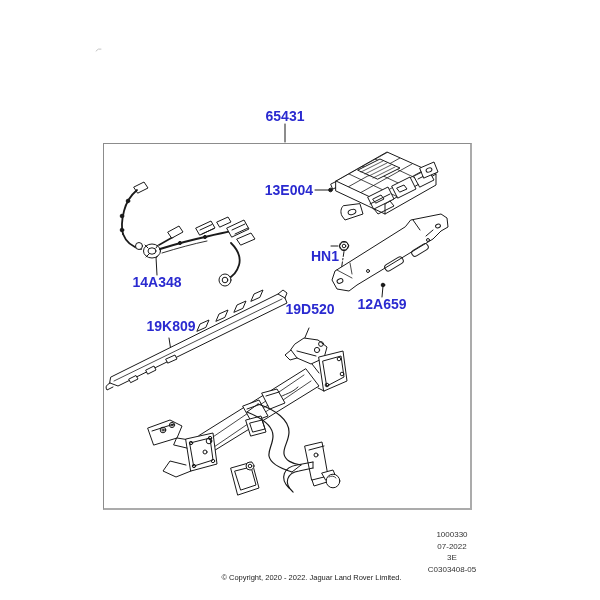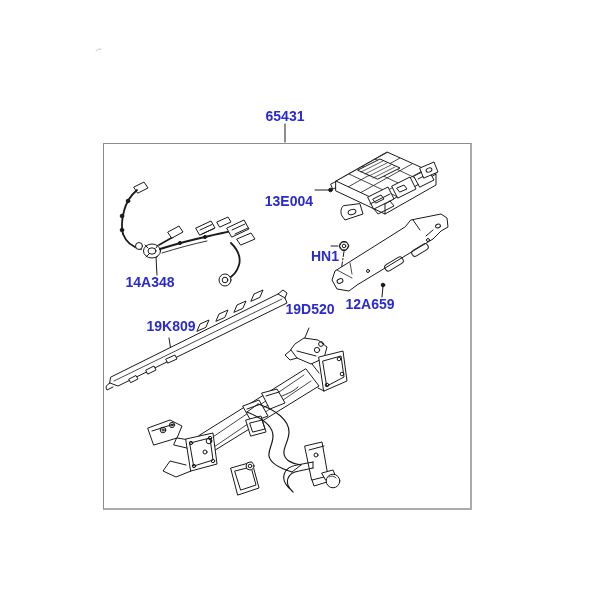--- a/index.html
+++ b/index.html
@@ -20,21 +20,21 @@
   
   svg.art{position:absolute;left:0;top:0;width:600px;height:600px;pointer-events:none;}
   
   .callout{
     position:absolute;
     color:#2a2ad0;
     font-size:14px;font-weight:bold;line-height:10px;
     white-space:nowrap;cursor:pointer;
   }
   .c-center{transform:translateX(-50%);}
-  .c-right{transform:translateX(-100%);margin-top:11px;}
+  .c-right{transform:translateX(-100%);}
   
   .ref-block{
     position:absolute;left:400px;top:529px;width:104px;
     text-align:center;color:#333;font-size:8px;line-height:11.5px;
   }
   .copyright{
     position:absolute;left:23px;right:0;top:573px;
     text-align:center;color:#222;font-size:7.5px;line-height:10px;
   }
 </style>
@@ -44,23 +44,23 @@
 <div id="stage">
 
   <div class="parts-box"></div>
 
   <div class="callout c-center" style="left:285px;top:111px">65431</div>
 
   <div class="callout c-right" style="left:313px;top:185px">13E004</div>
 
   <div class="callout" style="left:311px;top:251px">HN1</div>
 
-  <div class="callout c-center" style="left:150px;top:277px">14A348</div>
-
-  <div class="callout c-center" style="left:370px;top:299px">12A659</div>
+  <div class="callout c-center" style="left:157px;top:277px">14A348</div>
+
+  <div class="callout c-center" style="left:382px;top:299px">12A659</div>
 
   <div class="callout c-center" style="left:171px;top:321px">19K809</div>
 
   <div class="callout c-center" style="left:310px;top:304px">19D520</div>
 
   <svg class="art" viewBox="0 0 600 600" stroke="#1a1a1a" fill="none" stroke-width="1" stroke-linecap="round" stroke-linejoin="round">
 
     <path d="M96,51 q2,-3 5,-2" stroke="#c4c4c4"></path>
 
     <g>
@@ -215,14 +215,21 @@
       <path d="M329,477 a5,5 0 0 1 7,1" stroke-width="0.8"></path>
       <path d="M231,468 L252,462 L259,488 L238,495 Z" fill="#fff"></path>
       <path d="M235,471 L251,467 L256,485 L241,490 Z"></path>
       <circle cx="250" cy="466" r="4" fill="#fff"></circle>
         <circle cx="250" cy="466" r="1.8"></circle>
       <circle cx="209" cy="441" r="2.8"></circle>
         <circle cx="205" cy="452" r="2"></circle>
     </g>
   </svg>
 
-
+  <div class="ref-block">
+    <div>1000330</div>
+    <div>07-2022</div>
+    <div>3E</div>
+    <div>C0303408-05</div>
+  </div>
+
+  <div class="copyright">© Copyright, 2020 - 2022. Jaguar Land Rover Limited.</div>
 </div>
 
 </body></html>

